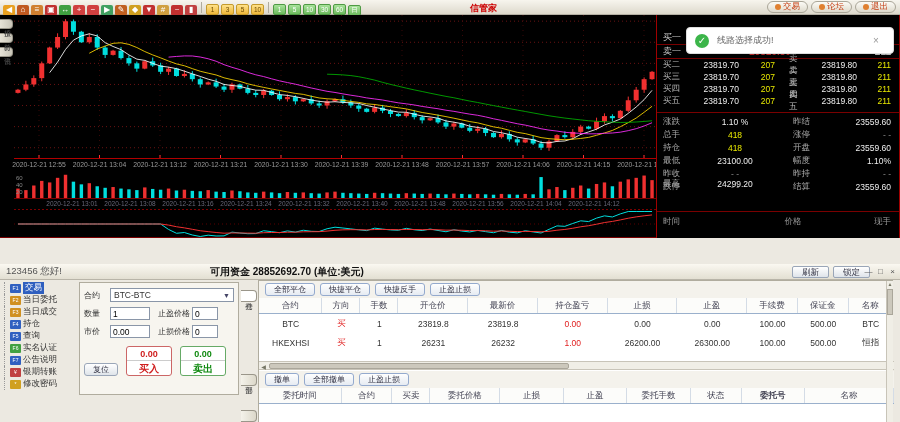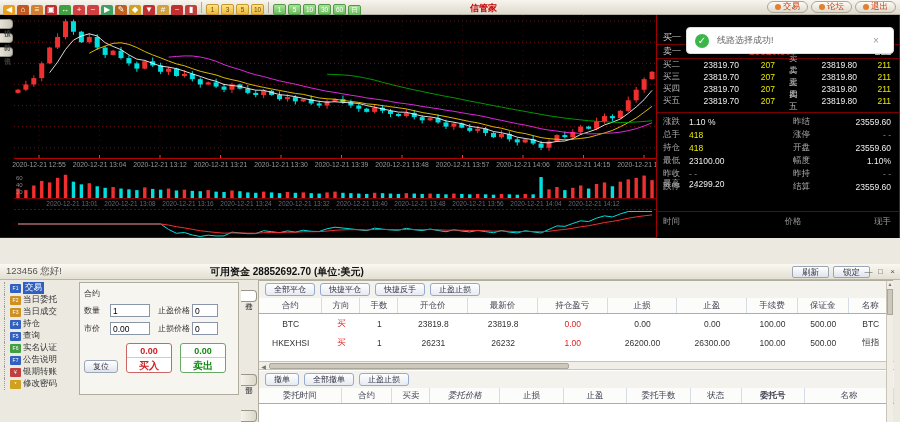--- a/index.html
+++ b/index.html
@@ -54,21 +54,21 @@
   .lvl1 .qq{width:46px;text-align:right;padding-right:8px;color:#fff;font-weight:bold;font-size:10px;}
   .lvln{height:12px;font-size:8.5px;}
   .lvln .ql{width:24px;padding-left:6px;color:#bbb;}
   .lvln .bp{width:58px;text-align:right;color:#eee;}
   .lvln .bq{width:36px;text-align:right;color:#e8e800;}
   .lvln .al{width:24px;padding-left:14px;color:#bbb;}
   .lvln .ap{width:58px;text-align:right;color:#eee;}
   .lvln .aq{flex:1;text-align:right;padding-right:8px;color:#e8e800;}
   .srow{height:13px;font-size:8.5px;}
   .srow .sl{width:32px;padding-left:6px;color:#aaa;}
-  .srow .sv{width:92px;text-align:left;}
+  .srow .sv{width:92px;text-align:center;}
   .srow .sl2{width:32px;padding-left:12px;color:#aaa;}
   .srow .sv2{flex:1;text-align:right;padding-right:8px;}
   .c-white{color:#eee;} .c-yellow{color:#e8e800;} .c-dim{color:#888;}
   #q-sep1{position:absolute;left:0;top:97px;width:100%;border-top:1px solid #7a0000;}
   #q-sep2{position:absolute;left:0;top:196px;width:100%;border-top:1px solid #7a0000;}
   #tickhdr{position:absolute;left:0;top:201px;width:100%;display:flex;font-size:8.5px;color:#999;}
   #tickhdr span:nth-child(1){padding-left:6px;width:80px;}
   #tickhdr span:nth-child(2){flex:1;text-align:center;}
   #tickhdr span:nth-child(3){width:50px;text-align:right;padding-right:8px;}
 
@@ -669,20 +669,24 @@
           </div>
           <div class="titem">
             <span class="tico" style="background: rgb(208, 160, 32);">*</span>
             <span class="tlabel">修改密码</span>
           </div>
         </div>
 
       <div id="oform">
         <div class="frow">
           <span class="flabel">合约</span>
+          <span id="contract-select">
+            <span>BTC-BTC</span>
+            <span class="arr">▼</span>
+          </span>
         </div>
         <div class="frow">
           <span class="flabel">数量</span>
           <input class="fin" value="1" style="">
           <span class="flabel2">止盈价格</span>
           <input class="fin small" value="0" style="">
         </div>
         <div class="frow">
           <span class="flabel">市价</span>
           <input class="fin" value="0.00" style="">
@@ -766,21 +770,21 @@
         <div id="orders-block">
           <div class="cmdrow" id="ord-buttons">
               <span class="cmdbtn">撤单</span>
               <span class="cmdbtn">全部撤单</span>
               <span class="cmdbtn">止盈止损</span>
             </div>
           <div class="thead" id="ord-head">
               <span class="th" style="width: 13%;">委托时间</span>
               <span class="th" style="width: 8%;">合约</span>
               <span class="th" style="width: 6%;">买卖</span>
-              <span class="th" style="width: 11%; font-style: italic;">委托价格</span>
+              <span class="th" style="width: 11%;">委托价格</span>
               <span class="th" style="width: 10%;">止损</span>
               <span class="th" style="width: 10%;">止盈</span>
               <span class="th" style="width: 10%;">委托手数</span>
               <span class="th" style="width: 8%;">状态</span>
               <span class="th" style="width: 10%; font-weight: bold;">委托号</span>
               <span class="th" style="width: 14%;">名称</span>
             </div>
           <div id="ord-rows"></div>
         </div>
         <div id="vscroll">

